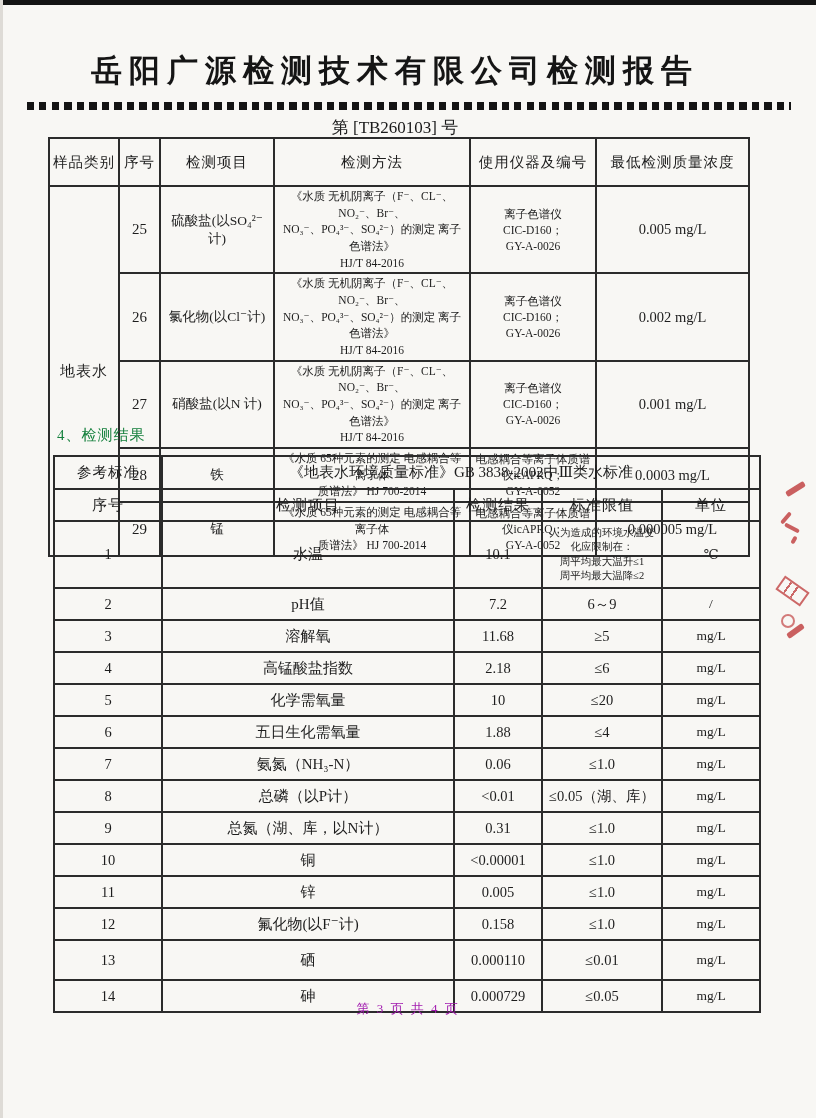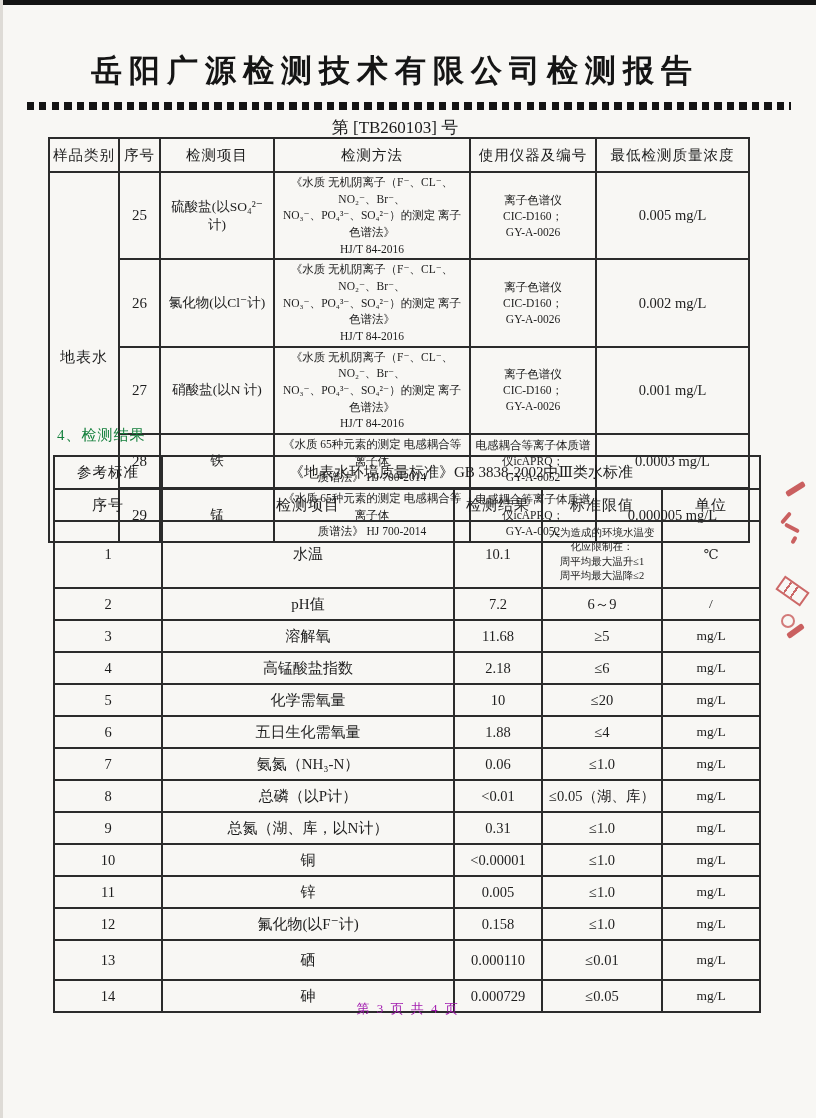--- a/index.html
+++ b/index.html
@@ -89,21 +89,21 @@
   <table class="t1">
     <colgroup>
       <col style="width:70px">
         <col style="width:41px">
         <col style="width:114px">
       <col style="width:196px">
         <col style="width:126px">
         <col style="width:153px">
     </colgroup>
     <tbody>
-        <tr style="height:34px">
+        <tr style="height:48px">
       <th>样品类别</th>
       <th>序号</th>
       <th>检测项目</th>
       <th>检测方法</th>
       <th>使用仪器及编号</th>
       <th>最低检测质量浓度</th>
     </tr>
     <tr style="height:49px">
       <td class="cat" rowspan="5">地表水</td>
       <td class="num">25</td>

